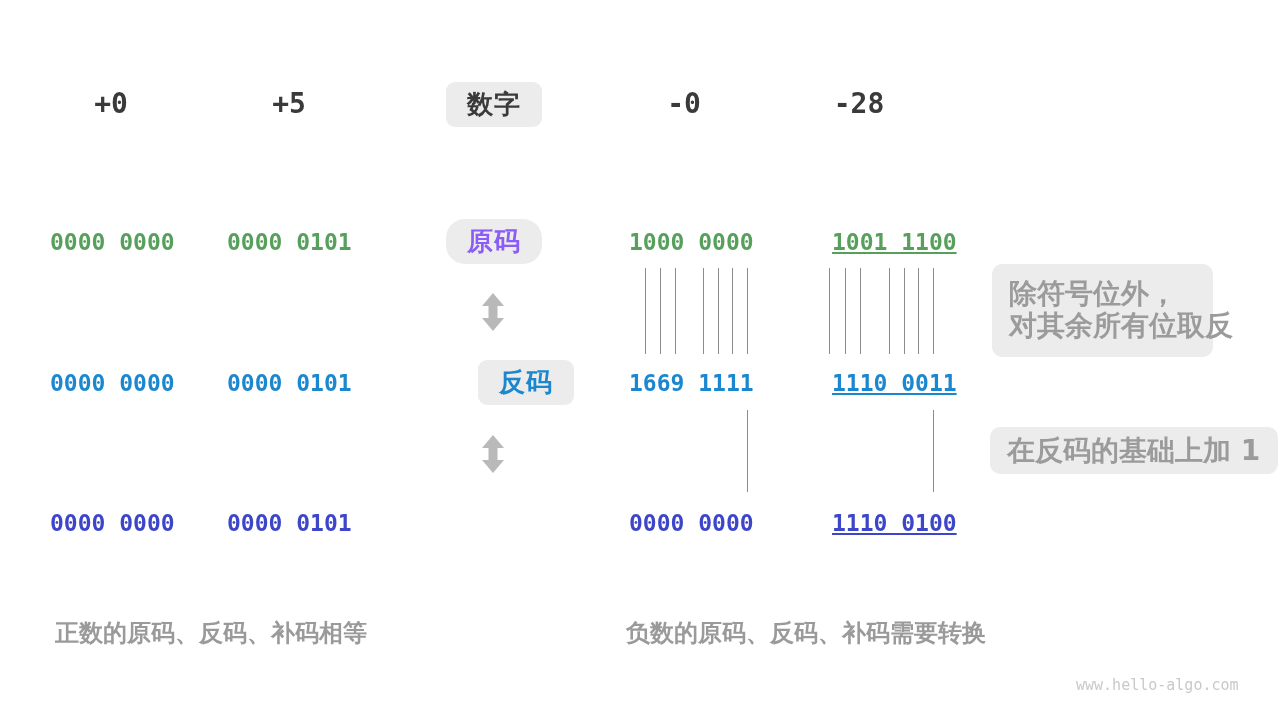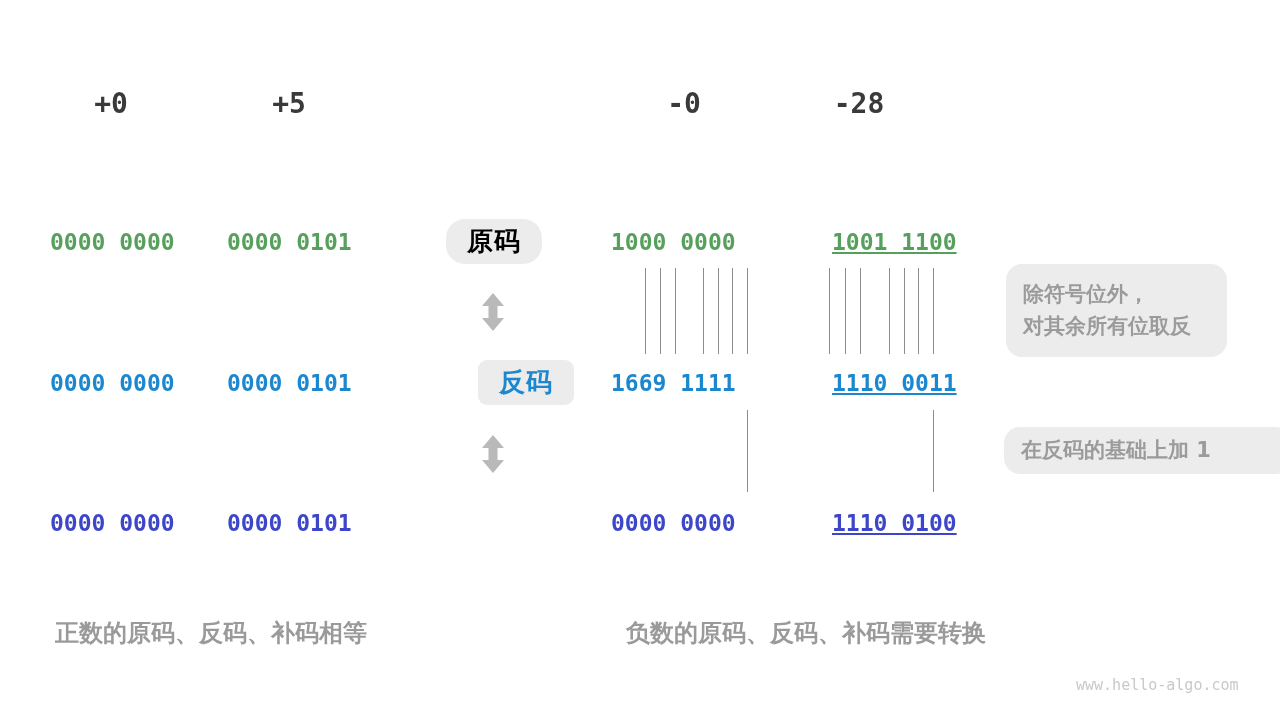--- a/index.html
+++ b/index.html
@@ -11,41 +11,41 @@
     position:absolute;top:88px;transform:translateX(-50%);
     font-family:"DejaVu Sans Mono",monospace;font-weight:700;
     font-size:28px;color:#3a3a3a;line-height:32px;white-space:pre;
   }
   .pill{
     position:absolute;left:446px;width:96px;height:45px;border-radius:9px;
     background:#ececec;text-align:center;line-height:45px;
     font-size:26px;font-weight:700;letter-spacing:1px;
   }
   .pill.dark{color:#3a3a3a;}
-  .pill.green{color:#000000;border-radius:19px;}
+  .pill.green{color:#8b5cf6;border-radius:19px;}
   .pill.blue{color:#1b87cf;margin-left:32px;}
   .pill.indigo{color:#3d46c8;}
   .bin{
     position:absolute;height:30px;line-height:30px;white-space:pre;
     font-family:"DejaVu Sans Mono",monospace;font-weight:700;font-size:23px;
   }
   .bin.green{color:#57a05c;}
   .bin.blue{color:#1b87cf;}
   .bin.indigo{color:#3d46c8;}
-  .c1{left:50px;} .c2{left:227px;} .c3{left:611px;} .c4{left:832px;text-decoration:underline;}
+  .c1{left:50px;} .c2{left:227px;} .c3{left:629px;} .c4{left:832px;text-decoration:underline;}
   .r1{top:227px;} .r2{top:368px;} .r3{top:508px;}
   .tick{
     position:absolute;width:1px;background:#8c8c8c;
   }
   .tick.long{top:268px;height:86px;}
   .tick.carry{top:410px;height:82px;}
   .arrow{position:absolute;left:482px;width:22px;height:38px;}
   .note{
-    position:absolute;background:#ececec;border-radius:16px;
-    color:#9b9b9b;font-weight:700;font-size:21px;margin-left:14px;
+    position:absolute;background:#ececec;border-radius:10px;
+    color:#9b9b9b;font-weight:700;font-size:28px;
   }
   .note-invert{left:992px;top:264px;width:221px;height:93px;padding:0;}
   .note-invert .line{position:absolute;left:17px;white-space:pre;}
   .note-invert .l1{top:15px;line-height:30px;}
   .note-invert .l2{top:47px;line-height:30px;}
   .note-addone{left:990px;top:427px;width:288px;height:47px;line-height:47px;padding-left:17px;box-sizing:border-box;white-space:pre;}
   .caption{
     position:absolute;top:617px;height:32px;line-height:32px;
     font-size:24px;font-weight:700;color:#9a9a9a;white-space:pre;
   }
@@ -58,20 +58,21 @@
 </style>
 </head>
 <body>
 
 <div class="canvas">
 
   <div class="num" style="left:111px">+0</div>
   <div class="num" style="left:289px">+5</div>
   <div class="num" style="left:684px">-0</div>
   <div class="num" style="left:859px">-28</div>
+  <div class="pill dark" style="top:82px">数字</div>
 
   <div class="bin green c1 r1">0000 0000</div>
   <div class="bin green c2 r1">0000 0101</div>
   <div class="bin green c3 r1">1000 0000</div>
   <div class="bin green c4 r1">1001 1100</div>
   <div class="pill green" style="top:219px">原码</div>
 
   <div class="tick long" style="left:645px"></div>
   <div class="tick long" style="left:660px"></div>
   <div class="tick long" style="left:675px"></div>

